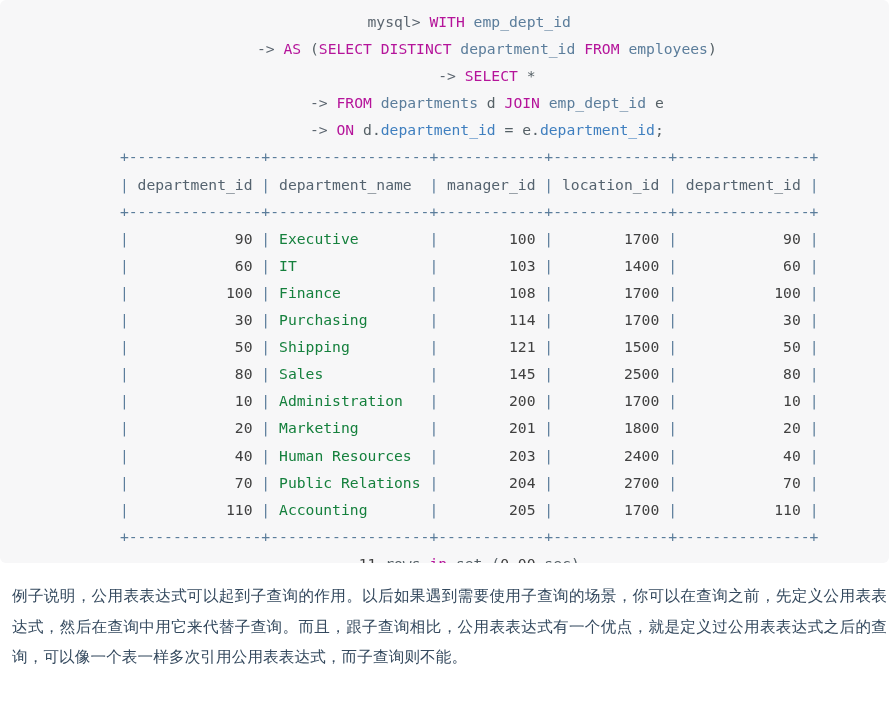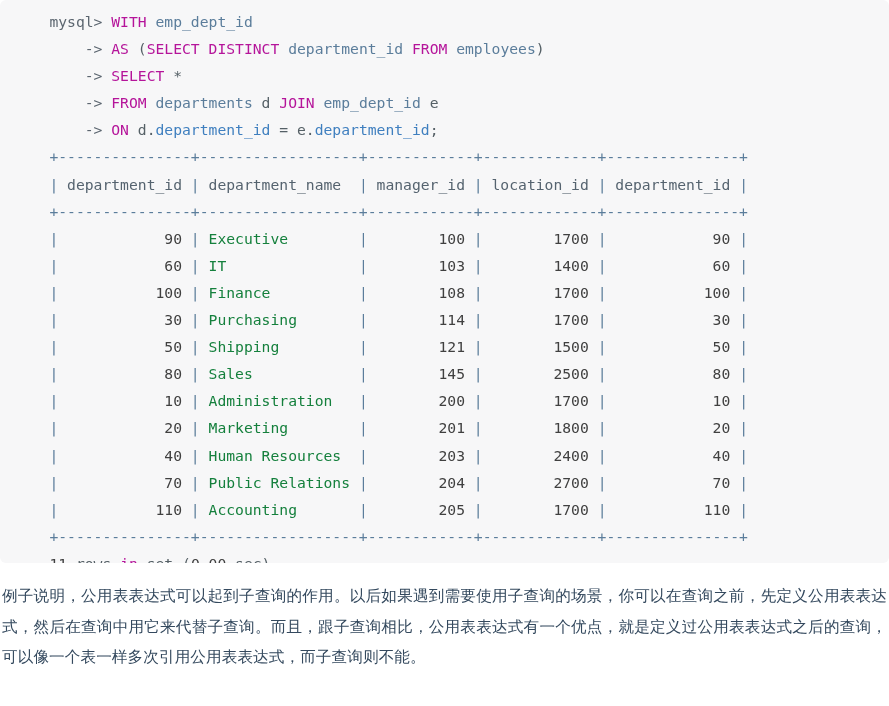--- a/index.html
+++ b/index.html
@@ -19,20 +19,21 @@
   .code-block {
     background: #f7f7f8;
     border-radius: 6px;
     width: 889px;
     box-sizing: border-box;
     padding: 2px 0 8px 0;
     margin: 0;
     position: relative;
     height: 563px;
     overflow: hidden;
+    text-align: center;
   }
   pre.code {
     margin: 0;
     padding: 6px 0 0 14px;
     font-family: "DejaVu Sans Mono", "Liberation Mono", monospace;
     font-size: 14.7px;
     line-height: 27.1px;
     color: #5c6670;
     white-space: pre;
     letter-spacing: 0px;
@@ -48,21 +49,21 @@
   .num     { color: #404040; }           
   .pipe    { color: #5b7d9b; }           
   .rule    { color: #5b7d9b; }
   .hdr     { color: #55636f; }           
   .val     { color: #15803d; }           
   .prompt  { color: #5c6670; }
 
   
   .para {
     margin: 0;
-    padding: 18px 2px 0 2px;
+    padding: 18px 2px 0 12px;
     width: 889px;
     box-sizing: border-box;
     font-family: "Liberation Sans", "DejaVu Sans", sans-serif;
     font-size: 15.6px;
     line-height: 30.5px;
     color: #34495e;
     text-align: justify;
     text-justify: inter-ideograph;
     letter-spacing: 0.1px;
   }

